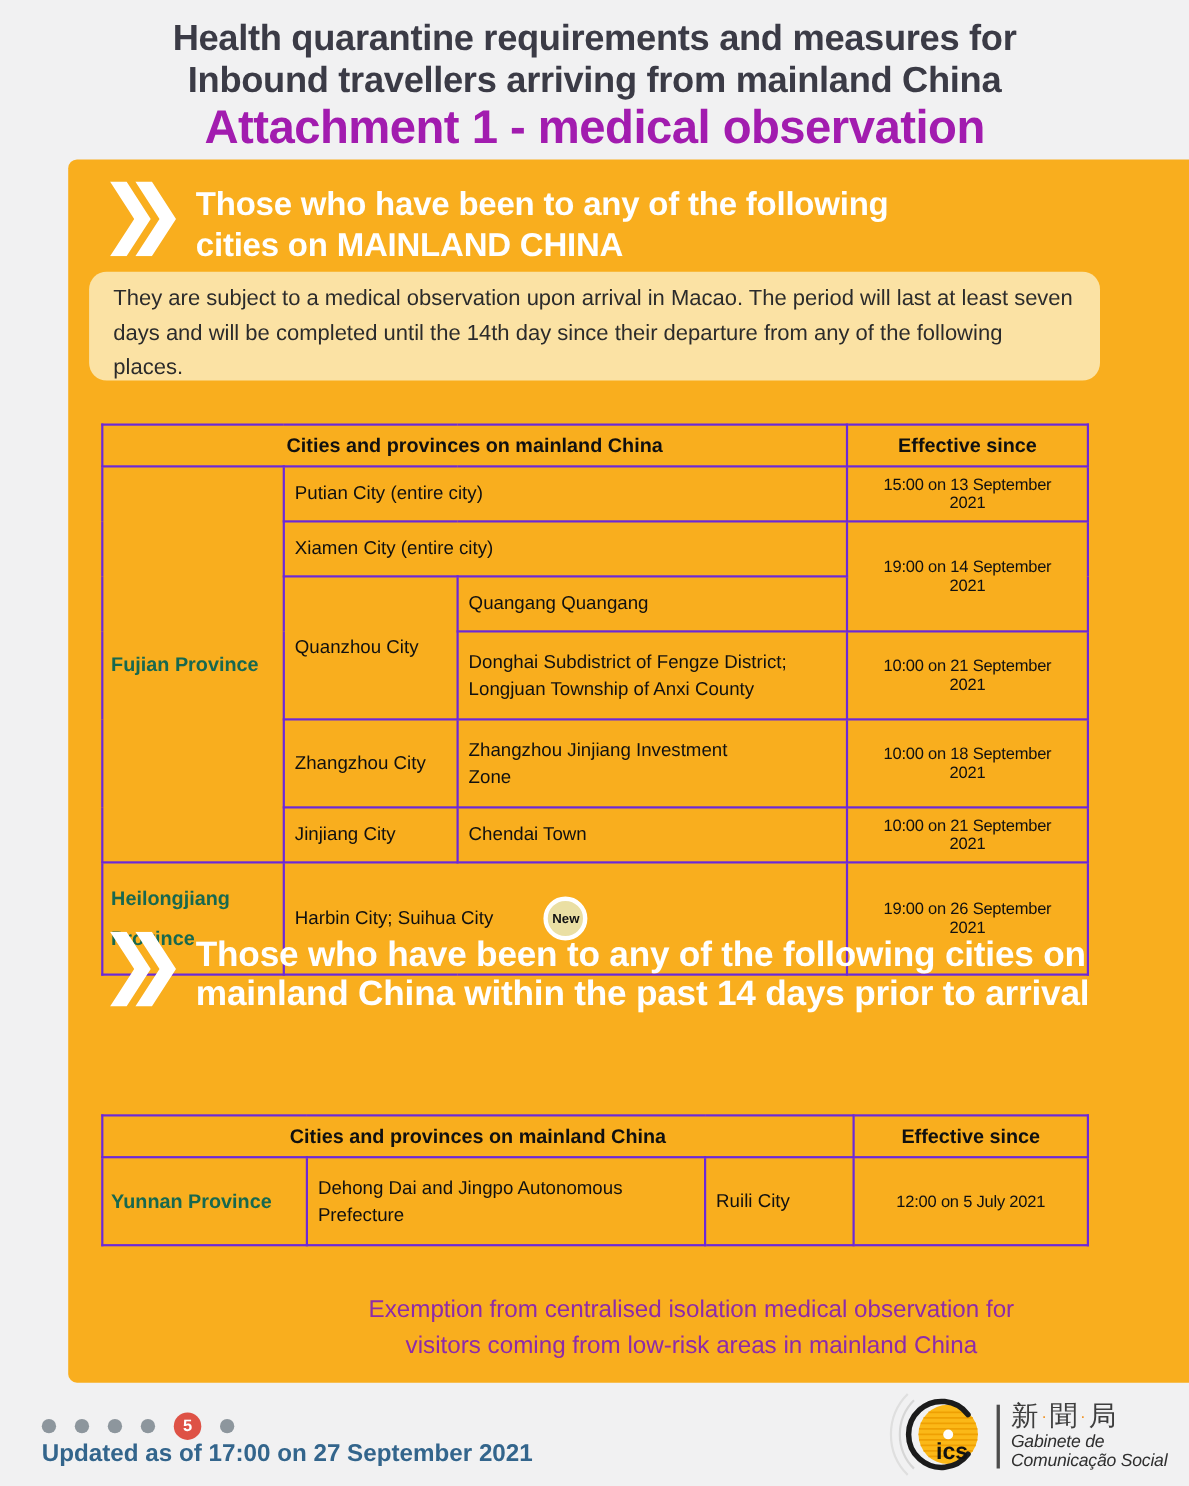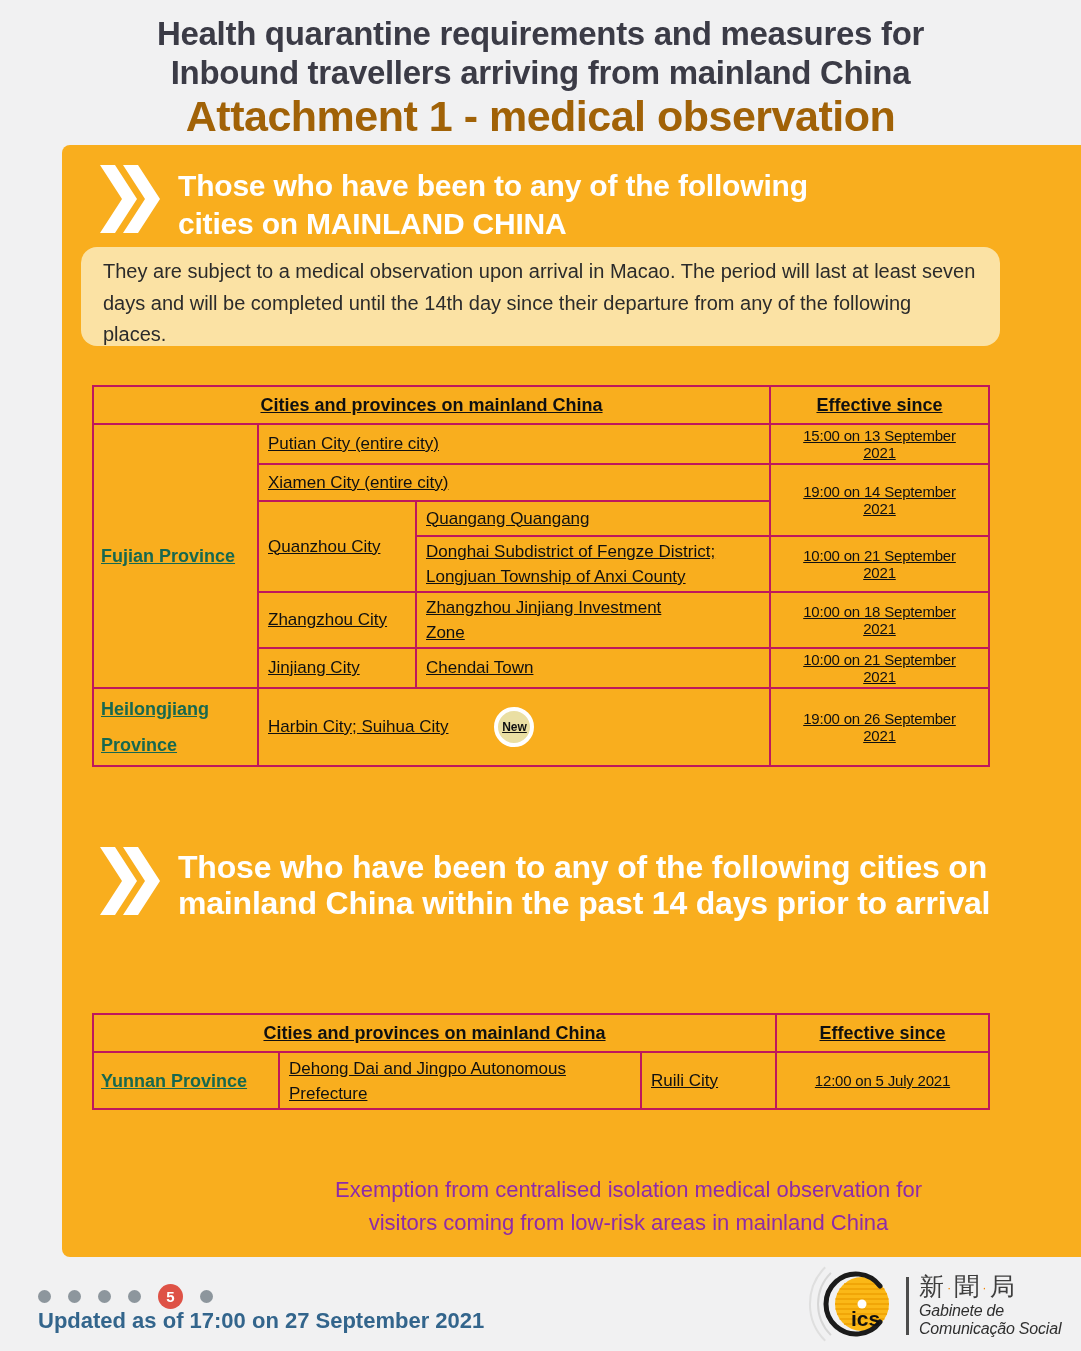--- a/index.html
+++ b/index.html
@@ -3,21 +3,21 @@
 <meta charset="utf-8">
 <style>
   * { margin:0; padding:0; box-sizing:border-box; }
   body { font-family:"Liberation Sans","DejaVu Sans",sans-serif; }
   .page { position:relative; width:1081px; height:1351px; background:#F1F1F2; overflow:hidden; }
 
   
   .title { position:absolute; top:14px; left:0; width:100%; text-align:center;
            font-size:33px; font-weight:bold; line-height:39px; color:#3B3B46; letter-spacing:-0.3px; }
   .subtitle { position:absolute; top:92px; left:0; width:100%; text-align:center;
-              font-size:43px; font-weight:bold; color:#a16207; letter-spacing:-0.5px; }
+              font-size:43px; font-weight:bold; color:#a21caf; letter-spacing:-0.5px; }
 
   
   .card { position:absolute; left:62px; top:145px; width:1061px; height:1112px;
           background:#F9AE1E; border-radius:8px; }
 
   .section-head { position:absolute; display:flex; align-items:flex-start; }
   .chevrons { flex:0 0 auto; margin-right:18px; }
   .sec-title { color:#ffffff; font-weight:bold; letter-spacing:-0.2px; }
   .sec-title.one { font-size:30px; line-height:38px; padding-top:2px; }
   .sec-title.two { font-size:32px; line-height:36px; padding-top:2px; }
@@ -25,23 +25,23 @@
   .notebox { position:absolute; left:19px; width:919px; background:#FBE2A4; border-radius:16px;
              color:#2B2B2B; }
   .notebox.first { top:102px; height:99px; padding:9px 22px; font-size:20px; line-height:31.5px; font-weight:500; }
   .notebox.second { top:782px; height:46px; display:flex; align-items:center; justify-content:center;
                     text-align:center; font-size:22px; font-weight:500; }
 
   
   table { border-collapse:collapse; table-layout:fixed; position:absolute; left:30px; width:896px; }
   .t1 { top:240px; }
   .t2 { top:868px; }
-  th, td { border:2px solid #be185d; color:#101010; overflow:hidden;text-decoration:underline; }
+  th, td { border:2px solid #6d28d9; color:#101010; overflow:hidden; }
   th { font-size:18px; font-weight:bold; text-align:center; }
-  td { font-size:17px; padding:2px 9px; vertical-align:middle; }
+  td { font-size:17px; padding:14px 9px; vertical-align:middle; }
   td.province { color:#17684F; font-weight:bold; font-size:18px; padding-left:7px; line-height:36px; }
   td.date { font-size:15px; text-align:center; padding:2px 16px; letter-spacing:-0.2px; }
   td.prewrap { white-space:pre-line; line-height:25px; }
   tr.h38 { height:38px; } tr.h37 { height:37px; } tr.h35 { height:35px; }
   tr.h55 { height:55px; } tr.h52 { height:52px; } tr.h73 { height:73px; } tr.h57 { height:57px; }
 
   .harbin-wrap { display:flex; align-items:center; }
   .new-badge { margin-left:46px; width:40px; height:40px; border-radius:50%;
                background:#EADFA3; border:4px solid #ffffff; display:flex; align-items:center;
                justify-content:center; font-size:12px; font-weight:bold; color:#111; flex:0 0 auto; }

